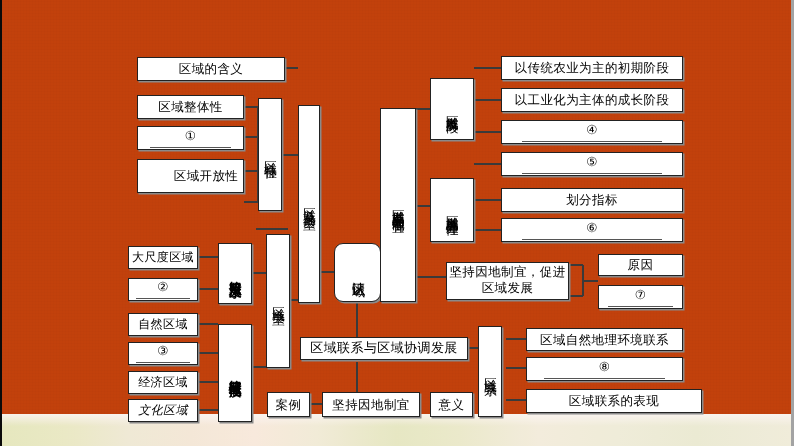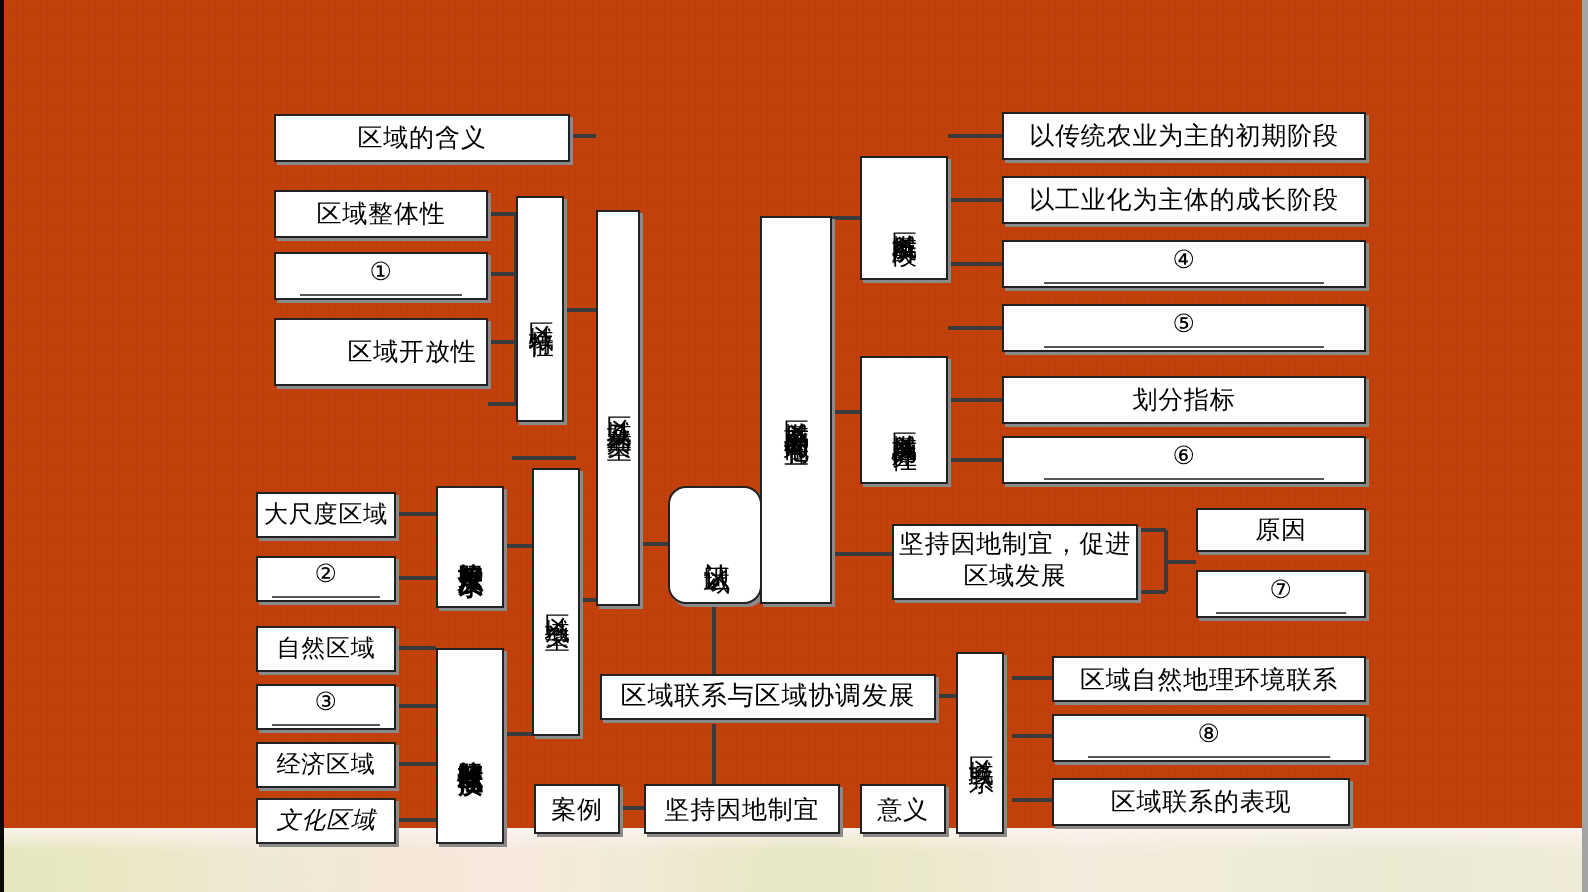--- a/index.html
+++ b/index.html
@@ -296,18 +296,18 @@
 
     <div class="bx" style="left:524px;top:328px;width:157px;height:23px;">
       <span>区域自然地理环境联系</span>
     </div>
 
     <div class="bx blank" style="left:524px;top:357px;width:157px;height:24px;">
       <span class="num">⑧</span>
       <span class="rule"></span>
     </div>
 
-    <div class="bx" style="left:524px;top:389px;width:149px;height:24px;">
+    <div class="bx" style="left:524px;top:389px;width:176px;height:24px;">
       <span>区域联系的表现</span>
     </div>
 
   </div>
 </div>
 
 </body></html>

